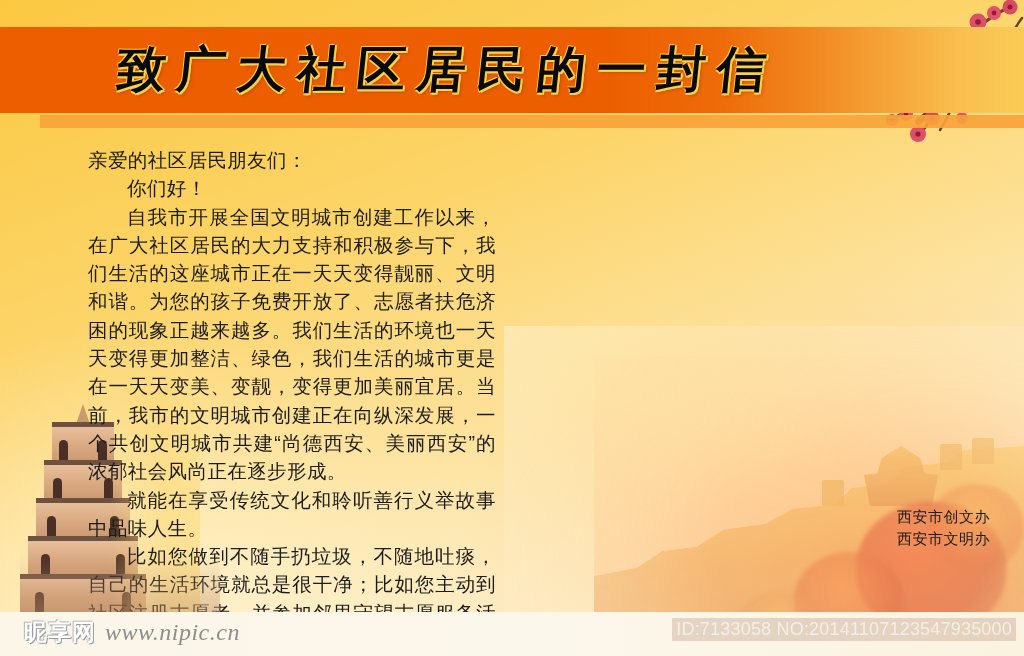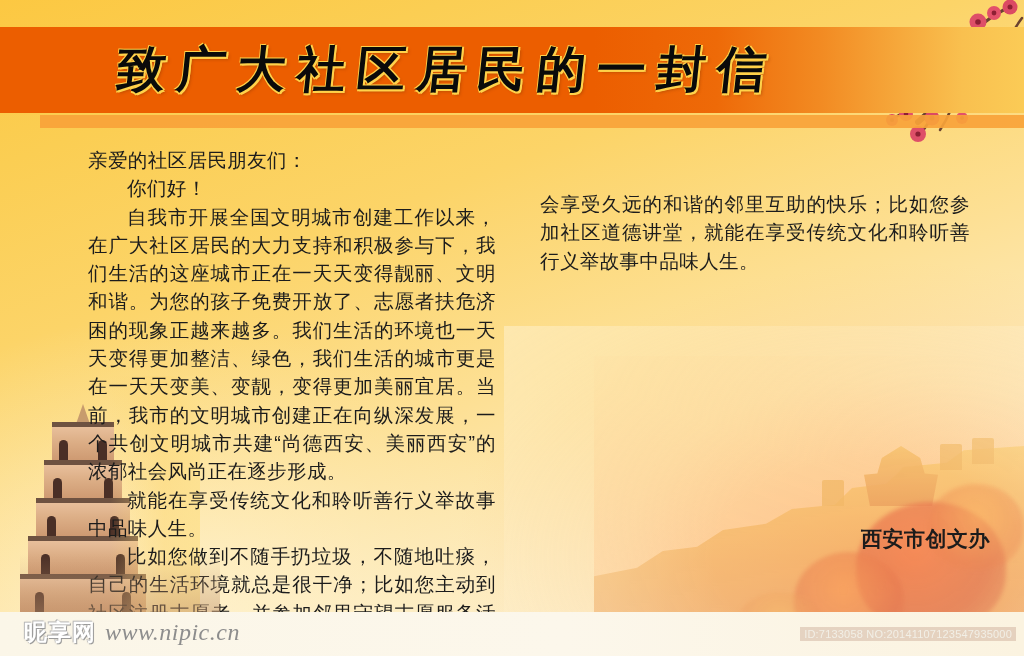--- a/index.html
+++ b/index.html
@@ -72,33 +72,33 @@
   .cols{position:absolute;left:0;top:146px;width:1024px;}
   .col{position:absolute;top:0;
     font-size:19.5px;line-height:28.3px;color:#1C1C1C;text-align:justify;
     text-justify:inter-ideograph;letter-spacing:.4px;}
   .col-left{left:88px;width:408px;}
   .col-right{left:540px;width:430px;top:44px;}
   .col p{margin:0;}
   .ind{text-indent:2em;}
 
   
-  .sign{position:absolute;right:34px;top:528px;text-align:center;
-    font-size:21px;line-height:21.5px;color:#1C1C1C;letter-spacing:.5px;font-weight:bold;}
+  .sign{position:absolute;right:34px;top:506px;text-align:center;
+    font-size:15px;line-height:21.5px;color:#1C1C1C;letter-spacing:.5px;}
 
   
   .footer{position:absolute;left:0;bottom:0;width:1024px;height:44px;
     background:linear-gradient(90deg,#FBF6E8 0%,#FCF7EB 55%,#FBF3E0 100%);}
   .wm{position:absolute;left:24px;bottom:8px;display:flex;align-items:baseline;gap:9px;}
   .wm-cn{font-family:"Liberation Serif","DejaVu Serif",serif;font-weight:700;font-size:23px;
     color:#FFFFFF;letter-spacing:1px;
     text-shadow:1px 1px 0 #9A9A9A,-1px -1px 0 #B8B8B8,0 0 2px rgba(0,0,0,.25);}
   .wm-url{font-family:"Liberation Serif","DejaVu Serif",serif;font-style:italic;
     font-size:24px;color:#8D8D8D;letter-spacing:.5px;}
-  .idtag{position:absolute;right:8px;bottom:15px;font-size:11px;color:#F2EFE6;
+  .idtag{position:absolute;right:8px;bottom:15px;font-size:18px;color:#F2EFE6;
     letter-spacing:.2px;background:rgba(150,90,70,.22);padding:1px 4px;}
   .fl{position:absolute;left:20px;bottom:44px;width:200px;height:58px;opacity:.9;
     background:linear-gradient(180deg,rgba(205,160,120,.0),rgba(196,150,110,.55));}
 </style>
 </head>
 <body>
 
 <div class="poster">
 
   <div class="art">
@@ -202,26 +202,26 @@
 
     <div class="col col-left">
       <p>亲爱的社区居民朋友们：</p>
       <p class="ind">你们好！</p>
       <p class="ind">自我市开展全国文明城市创建工作以来，在广大社区居民的大力支持和积极参与下，我们生活的这座城市正在一天天变得靓丽、文明和谐。为您的孩子免费开放了、志愿者扶危济困的现象正越来越多。我们生活的环境也一天天变得更加整洁、绿色，我们生活的城市更是在一天天变美、变靓，变得更加美丽宜居。当前，我市的文明城市创建正在向纵深发展，一个共创文明城市共建“尚德西安、美丽西安”的浓郁社会风尚正在逐步形成。</p>
       <p class="ind">就能在享受传统文化和聆听善行义举故事中品味人生。</p>
       <p class="ind">比如您做到不随手扔垃圾，不随地吐痰，自己的生活环境就总是很干净；比如您主动到社区注册志愿者，并参加邻里守望志愿服务活动，就</p>
     </div>
 
     <div class="col col-right">
-      <p>会享受久远的和谐的邻里互助的快乐；比如您参加社区道德讲堂，就能在享受传统文化和聆听善行义举故事中品味人生。</p>
     </div>
   </div>
 
   <div class="sign">
     <div>西安市创文办</div>
+    <div>西安市文明办</div>
   </div>
 
   <div class="fl"></div>
   <div class="footer">
     <div class="wm">
       <span class="wm-cn">昵享网</span>
       <span class="wm-url">www.nipic.cn</span>
     </div>
   </div>
   <div class="idtag">ID:7133058 NO:20141107123547935000</div>

